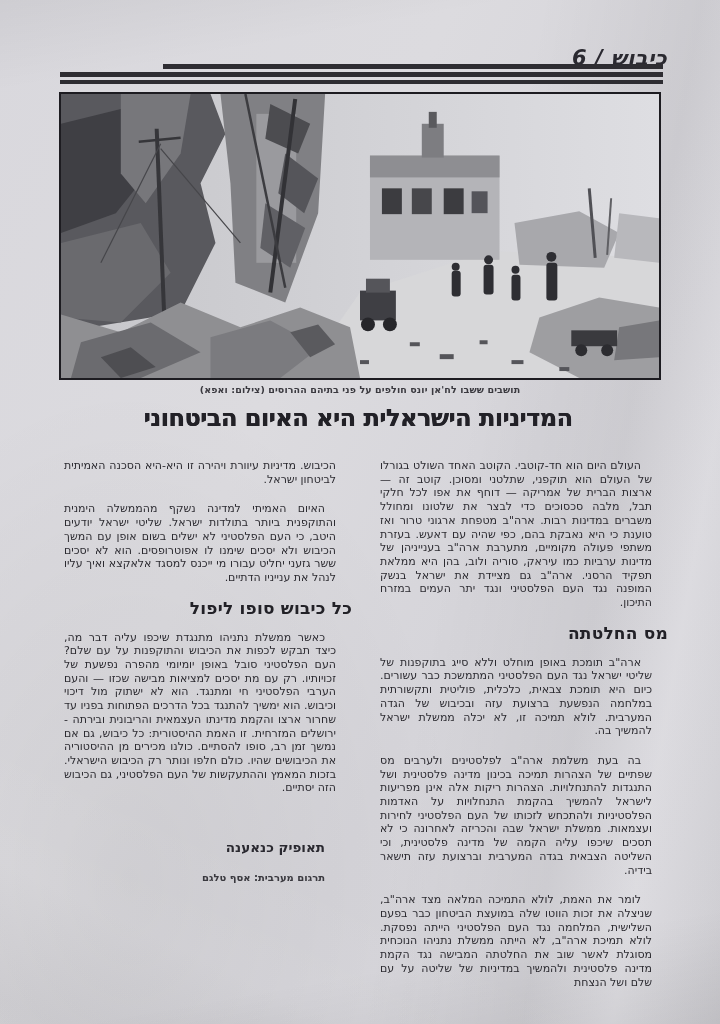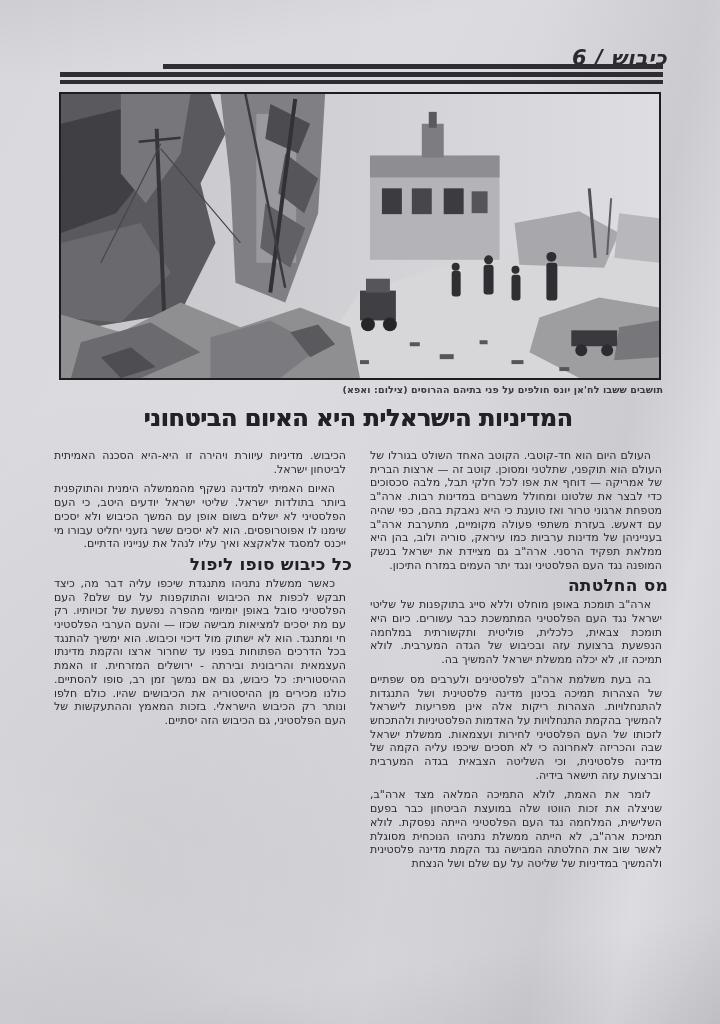--- a/index.html
+++ b/index.html
@@ -35,37 +35,37 @@
   .rule.r3{width:603px;height:4px;}
   
   .photo-frame{
     position:absolute;top:92px;left:59px;width:602px;height:288px;
     border:2px solid #1d1c21;background:#cfcfd3;box-sizing:border-box;
   }
   .photo-frame svg{display:block;width:100%;height:100%;}
   .caption{
     position:absolute;top:384px;left:57px;width:606px;
     font-size:9.5px;font-weight:bold;color:#3a393f;
-    direction:rtl;text-align:right;letter-spacing:0.1px;
+    direction:rtl;text-align:center;letter-spacing:0.1px;
   }
   
   .headline{
     position:absolute;top:398px;left:48px;width:620px;
     font-size:24px;line-height:40px;font-weight:800;color:#222127;
     text-align:center;margin:0;letter-spacing:-0.5px;
     text-shadow:0.4px 0 0 #222127;
   }
   
   .columns{
     position:absolute;top:443px;left:48px;width:620px;
     display:flex;flex-direction:row;gap:12px;direction:rtl;
   }
   .col{flex:1;color:#2c2b31;font-size:11px;line-height:13.7px;
     text-align:justify;direction:rtl;}
-  .col p{margin:6px;text-indent:11px;}
+  .col p{margin:16px;text-indent:11px;}
   .col p.noindent{text-indent:0;}
   .col p.spaced{margin-top:7px;}
   .col h3{
     margin:0 0 2px 0;font-size:17px;line-height:14px;color:#222127;
     text-indent:0;letter-spacing:0.2px;
   }
   .signature{margin-top:46px;}
   .author{font-size:13.5px;font-weight:bold;color:#2a2930;margin:0;}
   .credit{font-size:10px;font-weight:bold;color:#3a393f;margin:3px 0 0 0;}
 </style>
@@ -175,16 +175,20 @@
       <h3>מס החלטתה</h3>
       <p>ארה"ב תומכת באופן מוחלט וללא סייג בתוקפנות של שליטי ישראל נגד העם הפלסטיני המתמשכת כבר עשורים. כיום היא תומכת צבאית, כלכלית, פוליטית ותקשורתית במלחמה הנפשעת ברצועת עזה ובכיבוש של הגדה המערבית. לולא תמיכה זו, לא יכלה ממשלת ישראל להמשיך בה.</p>
       <p>בה בעת משלמת ארה"ב לפלסטינים ולערבים מס שפתיים של הצהרות תמיכה בכינון מדינה פלסטינית ושל התנגדות להתנחלויות. הצהרות ריקות אלה אינן מפריעות לישראל להמשיך בהקמת התנחלויות על האדמות הפלסטיניות ולהתכחש לזכותו של העם הפלסטיני לחירות ועצמאות. ממשלת ישראל שבה והכריזה לאחרונה כי לא תסכים שיכפו עליה הקמה של מדינה פלסטינית, וכי השליטה הצבאית בגדה המערבית וברצועת עזה תישאר בידיה.</p>
       <p>לומר את האמת, לולא התמיכה המלאה מצד ארה"ב, שניצלה את זכות הווטו שלה במועצת הביטחון כבר בפעם השלישית, המלחמה נגד העם הפלסטיני הייתה נפסקת. לולא תמיכת ארה"ב, לא הייתה ממשלת נתניהו הנוכחית מסוגלת לאשר שוב את החלטתה המבישה נגד הקמת מדינה פלסטינית ולהמשיך במדיניות של שליטה על עם שלם ושל הנצחת</p>
     </div>
     <div class="col">
       <p class="noindent">הכיבוש. מדיניות עיוורת ויהירה זו היא-היא הסכנה האמיתית לביטחון ישראל.</p>
       <p>האיום האמיתי למדינה נשקף מהממשלה הימנית והתוקפנית ביותר בתולדות ישראל. שליטי ישראל יודעים היטב, כי העם הפלסטיני לא ישלים בשום אופן עם המשך הכיבוש ולא יסכים שימנו לו אפוטרופסים. הוא לא יסכים ששר גזעני יחליט עבורו מי ייכנס למסגד אלאקצא ואיך עליו לנהל את ענייניו הדתיים.</p>
       <h3>כל כיבוש סופו ליפול</h3>
       <p>כאשר ממשלת נתניהו מתנגדת שיכפו עליה דבר מה, כיצד תבקש לכפות את הכיבוש והתוקפנות על עם שלם? העם הפלסטיני סובל באופן יומיומי מהפרה נפשעת של זכויותיו. רק עם מת יסכים למציאות מבישה שכזו — והעם הערבי הפלסטיני חי ומתנגד. הוא לא ישתוק מול דיכוי וכיבוש. הוא ימשיך להתנגד בכל הדרכים הפתוחות בפניו עד שחרור ארצו והקמת מדינתו העצמאית והריבונית ובירתה - ירושלים המזרחית. זו האמת ההיסטורית: כל כיבוש, גם אם נמשך זמן רב, סופו להסתיים. כולנו מכירים מן ההיסטוריה את הכיבושים שהיו. כולם חלפו ונותר רק הכיבוש הישראלי. בזכות המאמץ וההתעקשות של העם הפלסטיני, גם הכיבוש הזה יסתיים.</p>
+      <div class="signature">
+        <p class="author">תאופיק כנאענה</p>
+        <p class="credit">תרגום מערבית: אסף טלגם</p>
+      </div>
     </div>
   </div>
 
 </div>
 
 </body></html>

